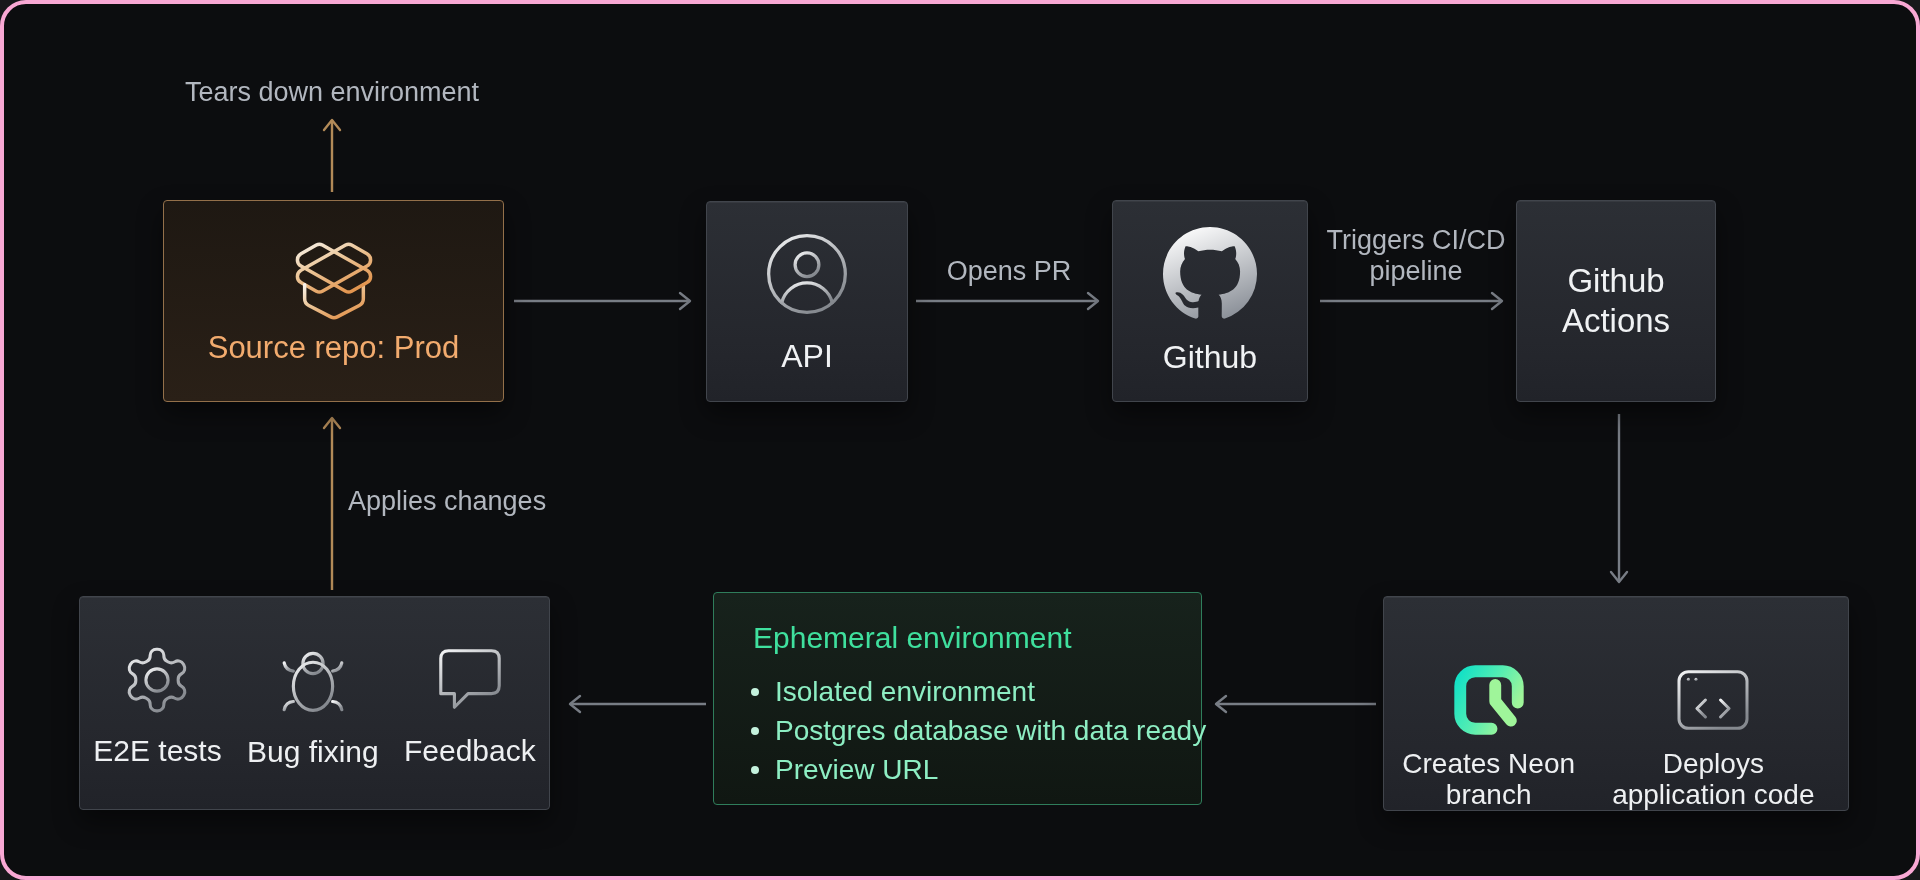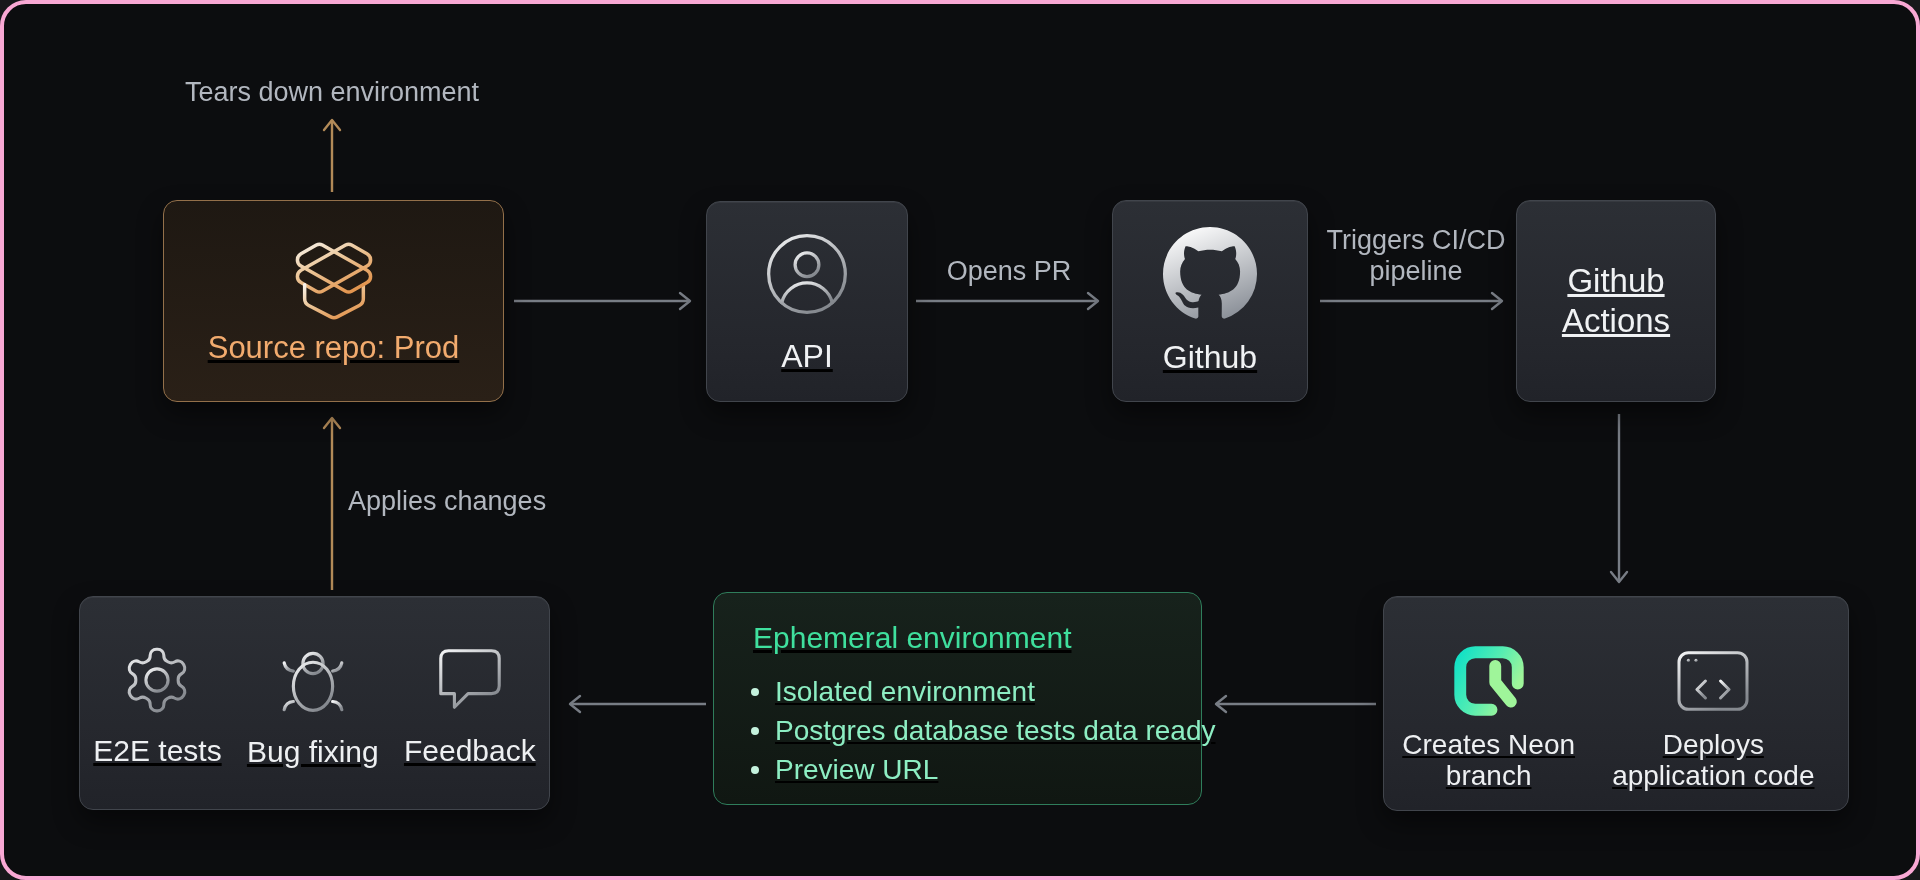--- a/index.html
+++ b/index.html
@@ -12,21 +12,21 @@
   .frame{
     position:absolute;inset:0;
     background:#0c0d0f;
     border:4px solid #f9a8d4;
     border-radius:26px;
     box-sizing:border-box;
     overflow:hidden;
   }
   .arrow-layer{position:absolute;left:0;top:0;pointer-events:none;}
 
-  .node{position:absolute;border-radius:14px;box-sizing:border-box;text-decoration:underline;}
+  .node{position:absolute;border-radius:4px;box-sizing:border-box;}
   .gray{
     background:linear-gradient(180deg,#2c2f35 0%,#25272d 70%,#212329 100%);
     border:1px solid #41454c;
     box-shadow:inset 0 1px 0 rgba(255,255,255,.05), 0 12px 26px rgba(0,0,0,.45);
   }
   .col{display:flex;flex-direction:column;align-items:center;justify-content:center;}
 
   .node-source{
     left:159px;top:196px;width:341px;height:202px;gap:1px;
     background:linear-gradient(180deg,#1e1812 0%,#2a2017 100%);
@@ -62,21 +62,21 @@
   .eph-title{color:#3fe09e;font-size:30px;margin:3px 0 17px 2px;}
   .eph-list{list-style:none;margin:0;padding:0;}
   .eph-list li{
     color:#8deec3;font-size:28px;line-height:39px;
     display:flex;align-items:center;gap:16px;white-space:nowrap;
   }
   .eph-list li .dot{width:8px;height:8px;border-radius:50%;background:#c4f2dd;flex:none;}
 
   .node-neon{
     left:1379px;top:592px;width:466px;height:215px;
-    display:flex;justify-content:space-evenly;align-items:center;padding-top:30px;
+    display:flex;justify-content:space-evenly;align-items:flex-end;padding-top:30px;
   }
   .neon-item{display:flex;flex-direction:column;align-items:center;gap:13px;}
   .neon-item .icon-slot{height:70px;display:flex;align-items:center;justify-content:center;}
   .neon-item .item-label{
     color:#eef0f2;font-size:28px;line-height:31px;text-align:center;
   }
   .w-create{width:180px;}
   .w-deploy{width:240px;}
 
   .edge-label{position:absolute;color:#b2b7bf;font-size:27px;white-space:nowrap;}
@@ -213,21 +213,21 @@
 
   <div class="node node-ephemeral">
     <div class="eph-title">Ephemeral environment</div>
     <ul class="eph-list">
       <li>
           <span class="dot"></span>
           <span>Isolated environment</span>
         </li>
       <li>
           <span class="dot"></span>
-          <span>Postgres database tests data ready</span>
+          <span>Postgres database with data ready</span>
         </li>
       <li>
           <span class="dot"></span>
           <span>Preview URL</span>
         </li>
     </ul>
   </div>
 
   <div class="node gray node-neon">
     <div class="neon-item">

